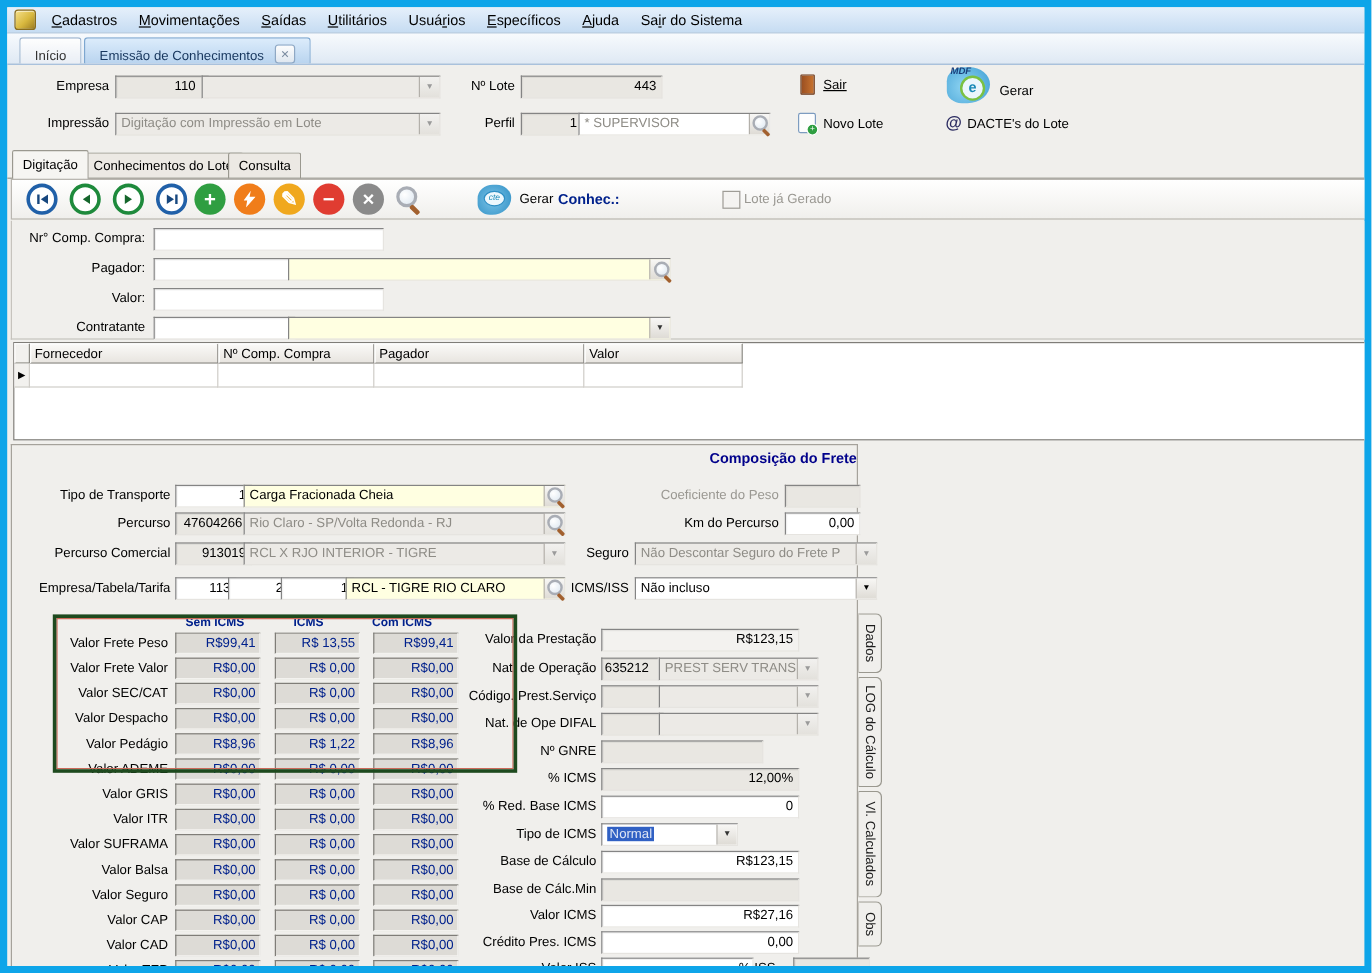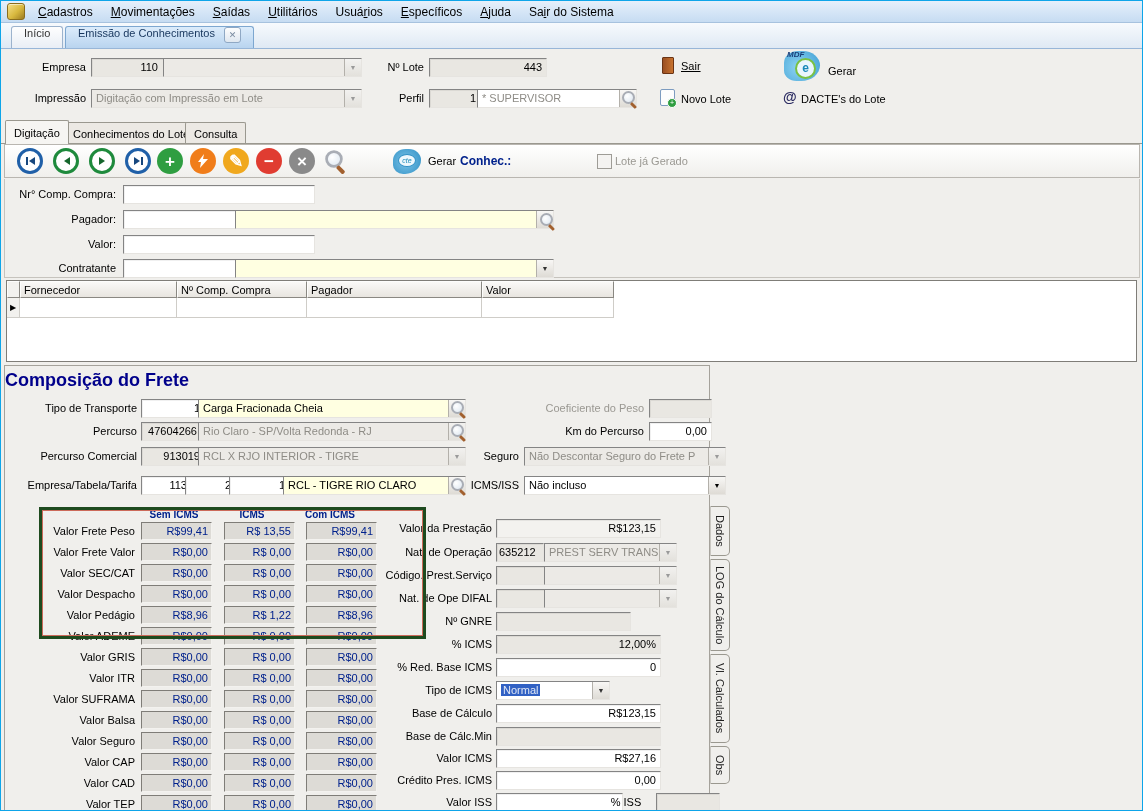--- a/index.html
+++ b/index.html
@@ -1,18 +1,18 @@
 <!DOCTYPE html>
 <html><head>
 <meta charset="utf-8">
 <style>
   html,body{margin:0;padding:0;background:#fff;}
   #app{position:relative;width:1143px;height:811px;background:#f0efec;
        font-family:"Liberation Sans",sans-serif;font-size:11px;color:#000;
-       overflow:hidden;border:1px solid #0ea5e9;box-sizing:border-box;padding-left:29px;}
+       overflow:hidden;border:6px solid #0ea5e9;box-sizing:border-box;padding-left:29px;}
   .abs{position:absolute;}
   .lbl{position:absolute;text-align:right;white-space:nowrap;line-height:19px;}
   .lbl.gray{color:#9a9892;}
   
   .fld{position:absolute;background:#fff;border:1px solid;border-color:#848484 #e6e4e0 #e6e4e0 #848484;
        box-shadow:inset 1px 1px 0 rgba(0,0,0,.06);padding:0 4px;line-height:17px;height:17px;
        white-space:nowrap;overflow:hidden;}
   .fld.gray{background:#e9e7e2;}
   .fld.num{text-align:right;}
   
@@ -35,21 +35,21 @@
        background:linear-gradient(#e6f0fb,#c6dcf2);border-bottom:1px solid #a7c2de;
        display:flex;align-items:center;padding-left:4px;box-sizing:border-box;}
   .menu-item{padding:2px 9px;font-size:12px;cursor:default;}
   .menu-item u{text-decoration:underline;}
   #appicon{width:16px;height:15px;margin:0 4px 0 2px;border-radius:3px;border:1px solid #8a6d1d;
        background:linear-gradient(135deg,#f6e08a,#d8b83e 55%,#9b7b22);box-shadow:inset 0 1px 0 #fff8;}
   
   #tabstrip{position:absolute;left:0;top:22px;width:100%;height:25px;
        background:linear-gradient(#f7fafd,#dfe9f4);border-bottom:1px solid #98b6d8;}
   .doctab{position:absolute;bottom:0;height:21px;border:1px solid #9cb3cd;border-bottom:none;
-       border-radius:3px 3px 0 0;display:flex;align-items:flex-start;padding:0 12px;font-size:11px;}
+       border-radius:3px 3px 0 0;display:flex;align-items:flex-end;padding:0 12px;font-size:11px;}
   .doctab.inactive{left:10px;background:linear-gradient(#fefefe,#e9eef5);color:#333;}
   .doctab.active{left:64px;background:linear-gradient(#dcecfb,#b9d4ef);color:#17365d;border-color:#7da7d0;}
   .tabclose{margin-left:9px;width:15px;height:14px;border:1px solid #8fa8c4;border-radius:3px;
        background:linear-gradient(#fdfdfd,#dfe7f0);display:flex;align-items:center;justify-content:center;
        font-size:9px;color:#7a8ba0;line-height:1;}
   
   .subtab{position:absolute;height:21px;top:121px;border:1px solid #9a988f;border-bottom:none;
        border-radius:2px 2px 0 0;display:flex;align-items:center;padding:0 8px;background:#ece9e4;}
   .subtab.active{background:#f6f5f2;height:23px;top:119px;z-index:2;}
   #subtabline{position:absolute;left:0;top:142px;width:100%;height:1px;background:#9a988f;}
@@ -68,22 +68,22 @@
   #lotgrid{position:absolute;left:5px;top:279px;width:1131px;height:82px;background:#fff;
        border:1px solid #7f7d78;box-sizing:border-box;}
   .gh{position:absolute;top:0;height:17px;background:linear-gradient(#faf9f7,#e8e5e0);
       border:1px solid;border-color:#fdfdfc #8a8882 #8a8882 #fdfdfc;box-sizing:border-box;
       padding:1px 3px;line-height:14px;overflow:hidden;white-space:nowrap;}
   .gcell{position:absolute;top:17px;height:20px;border-right:1px solid #cfcdc8;border-bottom:1px solid #cfcdc8;box-sizing:border-box;}
   .rowind{display:flex;align-items:center;justify-content:center;font-size:8px;background:#f2f1ee;}
   
   #fretepanel{position:absolute;left:3px;top:364px;width:706px;height:447px;
        background:#f0efec;border:1px solid #a5a29b;border-bottom:none;box-sizing:border-box;}
-  #fretetitle{position:absolute;left:0;top:4px;width:100%;text-align:left;
-       color:#00008B;font-size:18px;font-weight:600;}
+  #fretetitle{position:absolute;left:0;top:4px;width:100%;text-align:right;
+       color:#00008B;font-size:12px;font-weight:600;}
   
   #greenbox{position:absolute;left:38px;top:506px;width:381px;height:126px;
        border:3px solid #1e4a1e;box-shadow:inset 0 0 0 1px #cc6a5a;z-index:5;pointer-events:none;}
   
   .vhead{position:absolute;top:508px;width:66px;text-align:center;color:#00218c;font-weight:bold;font-size:10px;}
   #values-rows{position:absolute;left:5px;top:521px;width:420px;height:290px;overflow:hidden;
        display:flex;flex-direction:column;}
   .vrow{display:flex;align-items:center;height:18px;margin-bottom:3px;flex:none;}
   .vlbl{width:129px;text-align:right;margin-right:4px;white-space:nowrap;}
   .vfld{width:66px;height:16px;line-height:16px;background:#dddbd6;border:1px solid;

